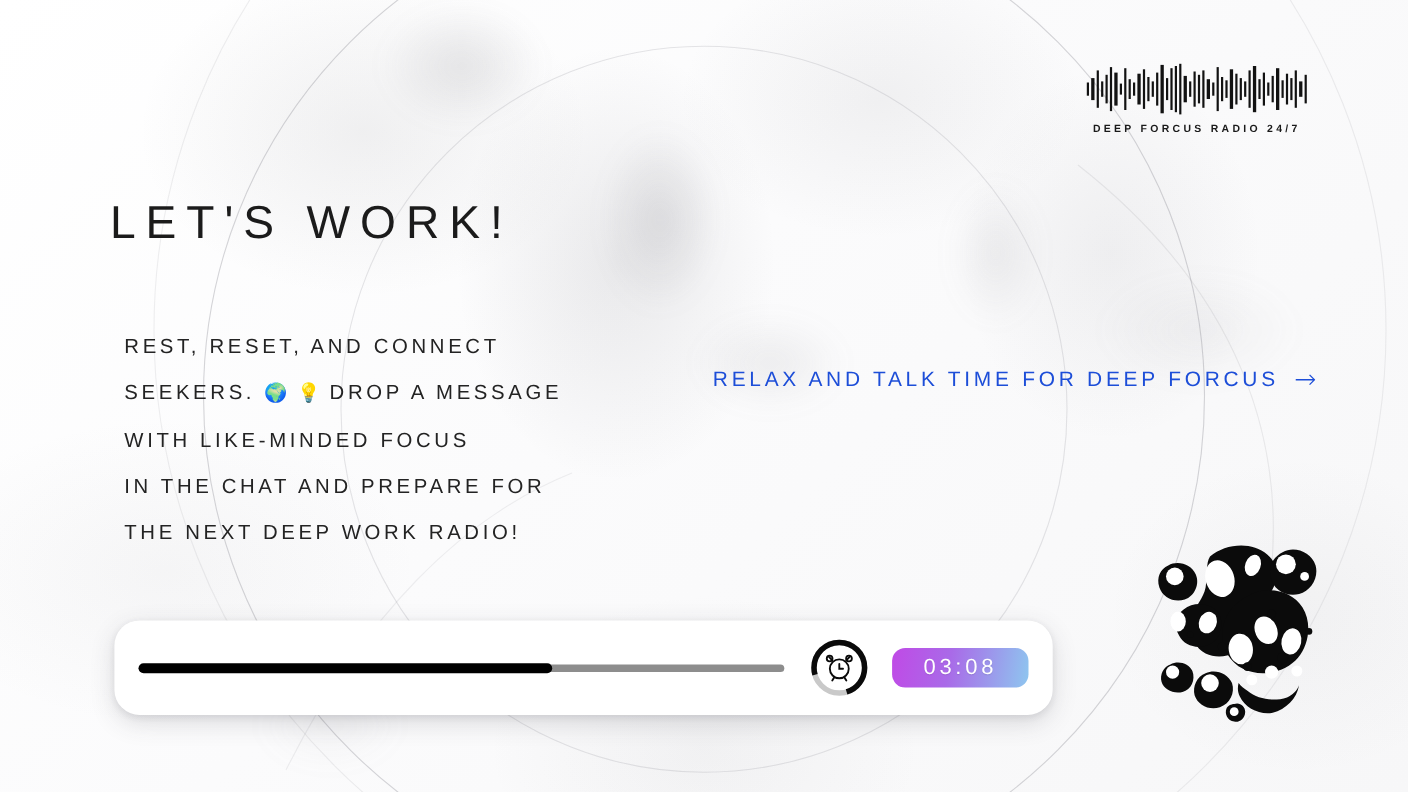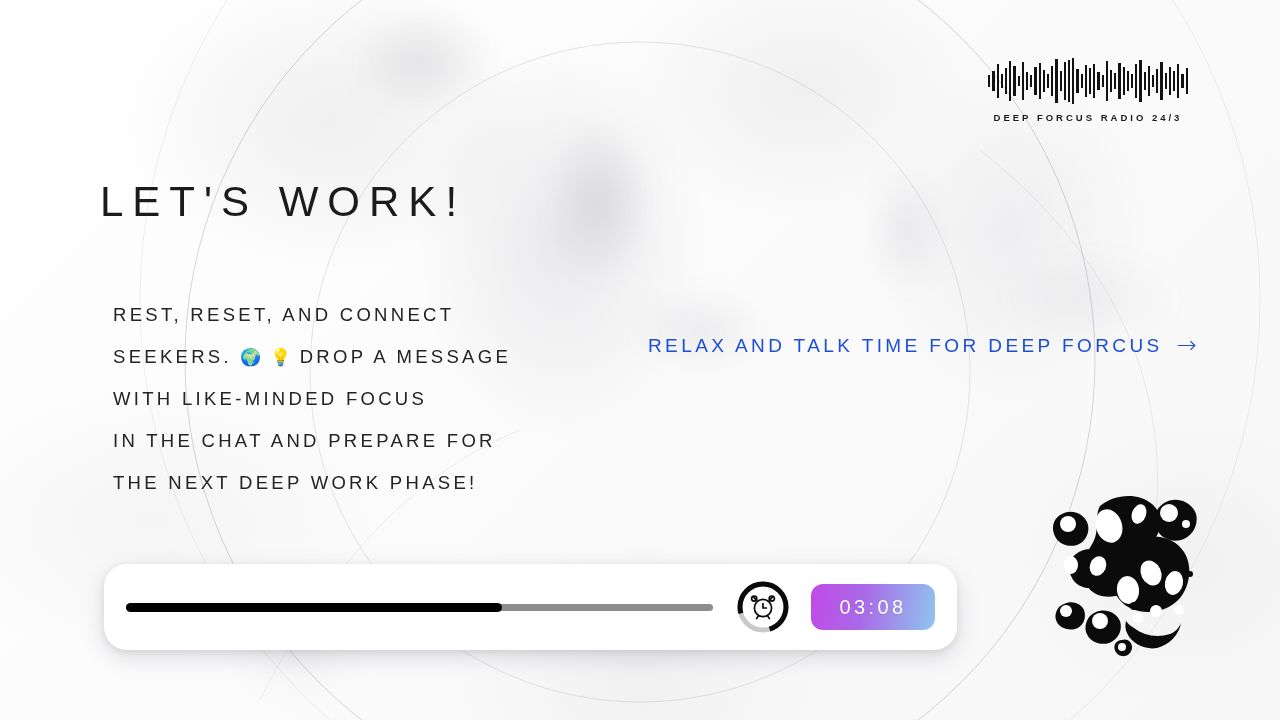--- a/index.html
+++ b/index.html
@@ -170,21 +170,21 @@
     position: relative;
     width: 56px;
     height: 56px;
     margin-right: 20px;
     flex: 0 0 auto;
   }
   .alarm svg { display:block; }
   .timer {
     flex: 0 0 auto;
     width: 124px;
-    height: 46px;
+    height: 36px;
     border-radius: 12px;
     display: flex;
     align-items: center;
     justify-content: center;
     color: #ffffff;
     font-size: 20px;
     letter-spacing: 3.4px;
     font-weight: 400;
     font-family: "Liberation Sans", sans-serif;
     text-shadow: 0 1px 1px rgba(0,0,0,0.10);
@@ -258,36 +258,36 @@
         <i style="height: 12px;"></i>
         <i style="height: 24px;"></i>
         <i style="height: 38px;"></i>
         <i style="height: 16px;"></i>
         <i style="height: 28px;"></i>
         <i style="height: 20px;"></i>
         <i style="height: 34px;"></i>
         <i style="height: 14px;"></i>
         <i style="height: 26px;"></i>
       </div>
-    <div class="logo-caption">DEEP FORCUS RADIO 24/3</div>
+    <div class="logo-caption">DEEP FORCUS RADIO 24/7</div>
   </div>
 
   <div class="headline">LET'S WORK!</div>
 
   <div class="body-copy">
     <div>REST, RESET, AND CONNECT</div>
     <div>
       <span>SEEKERS.</span>
       <span class="emoji">🌍</span>
       <span class="emoji">💡</span>
       <span>DROP A MESSAGE</span>
     </div>
     <div>WITH LIKE-MINDED FOCUS</div>
     <div>IN THE CHAT AND PREPARE FOR</div>
-    <div>THE NEXT DEEP WORK PHASE!</div>
+    <div>THE NEXT DEEP WORK RADIO!</div>
   </div>
 
   <div class="tagline">
     <span>RELAX AND TALK TIME FOR DEEP FORCUS</span>
     <span class="arrow">→</span>
   </div>
 
   <div class="player">
 
     <div class="progress">

